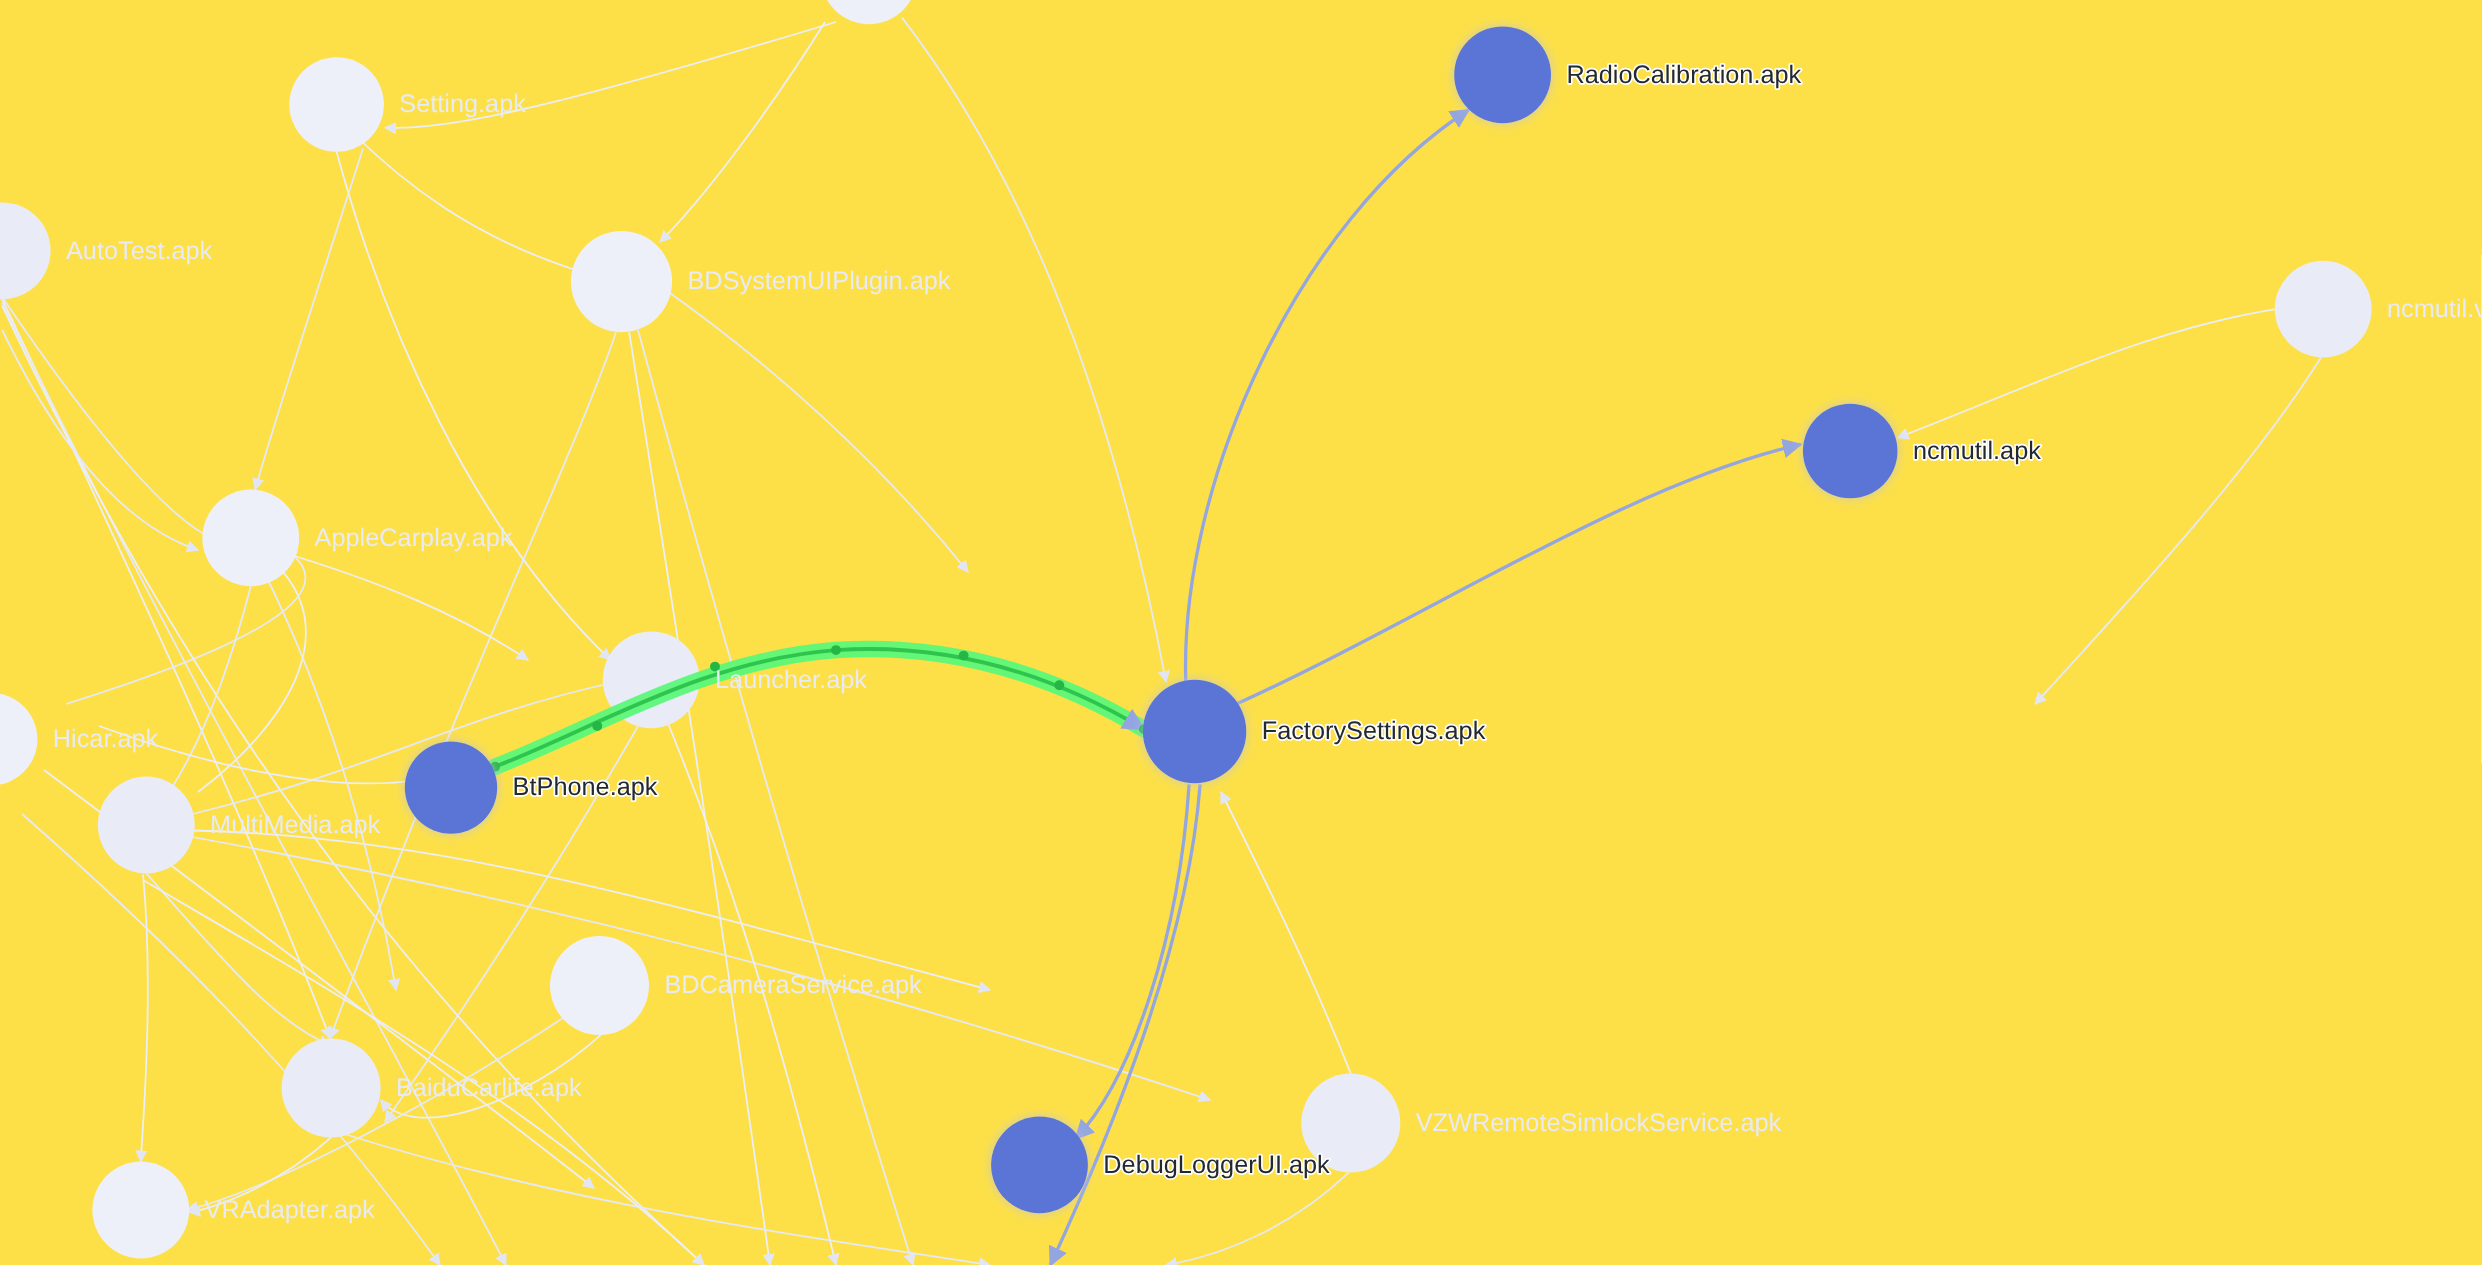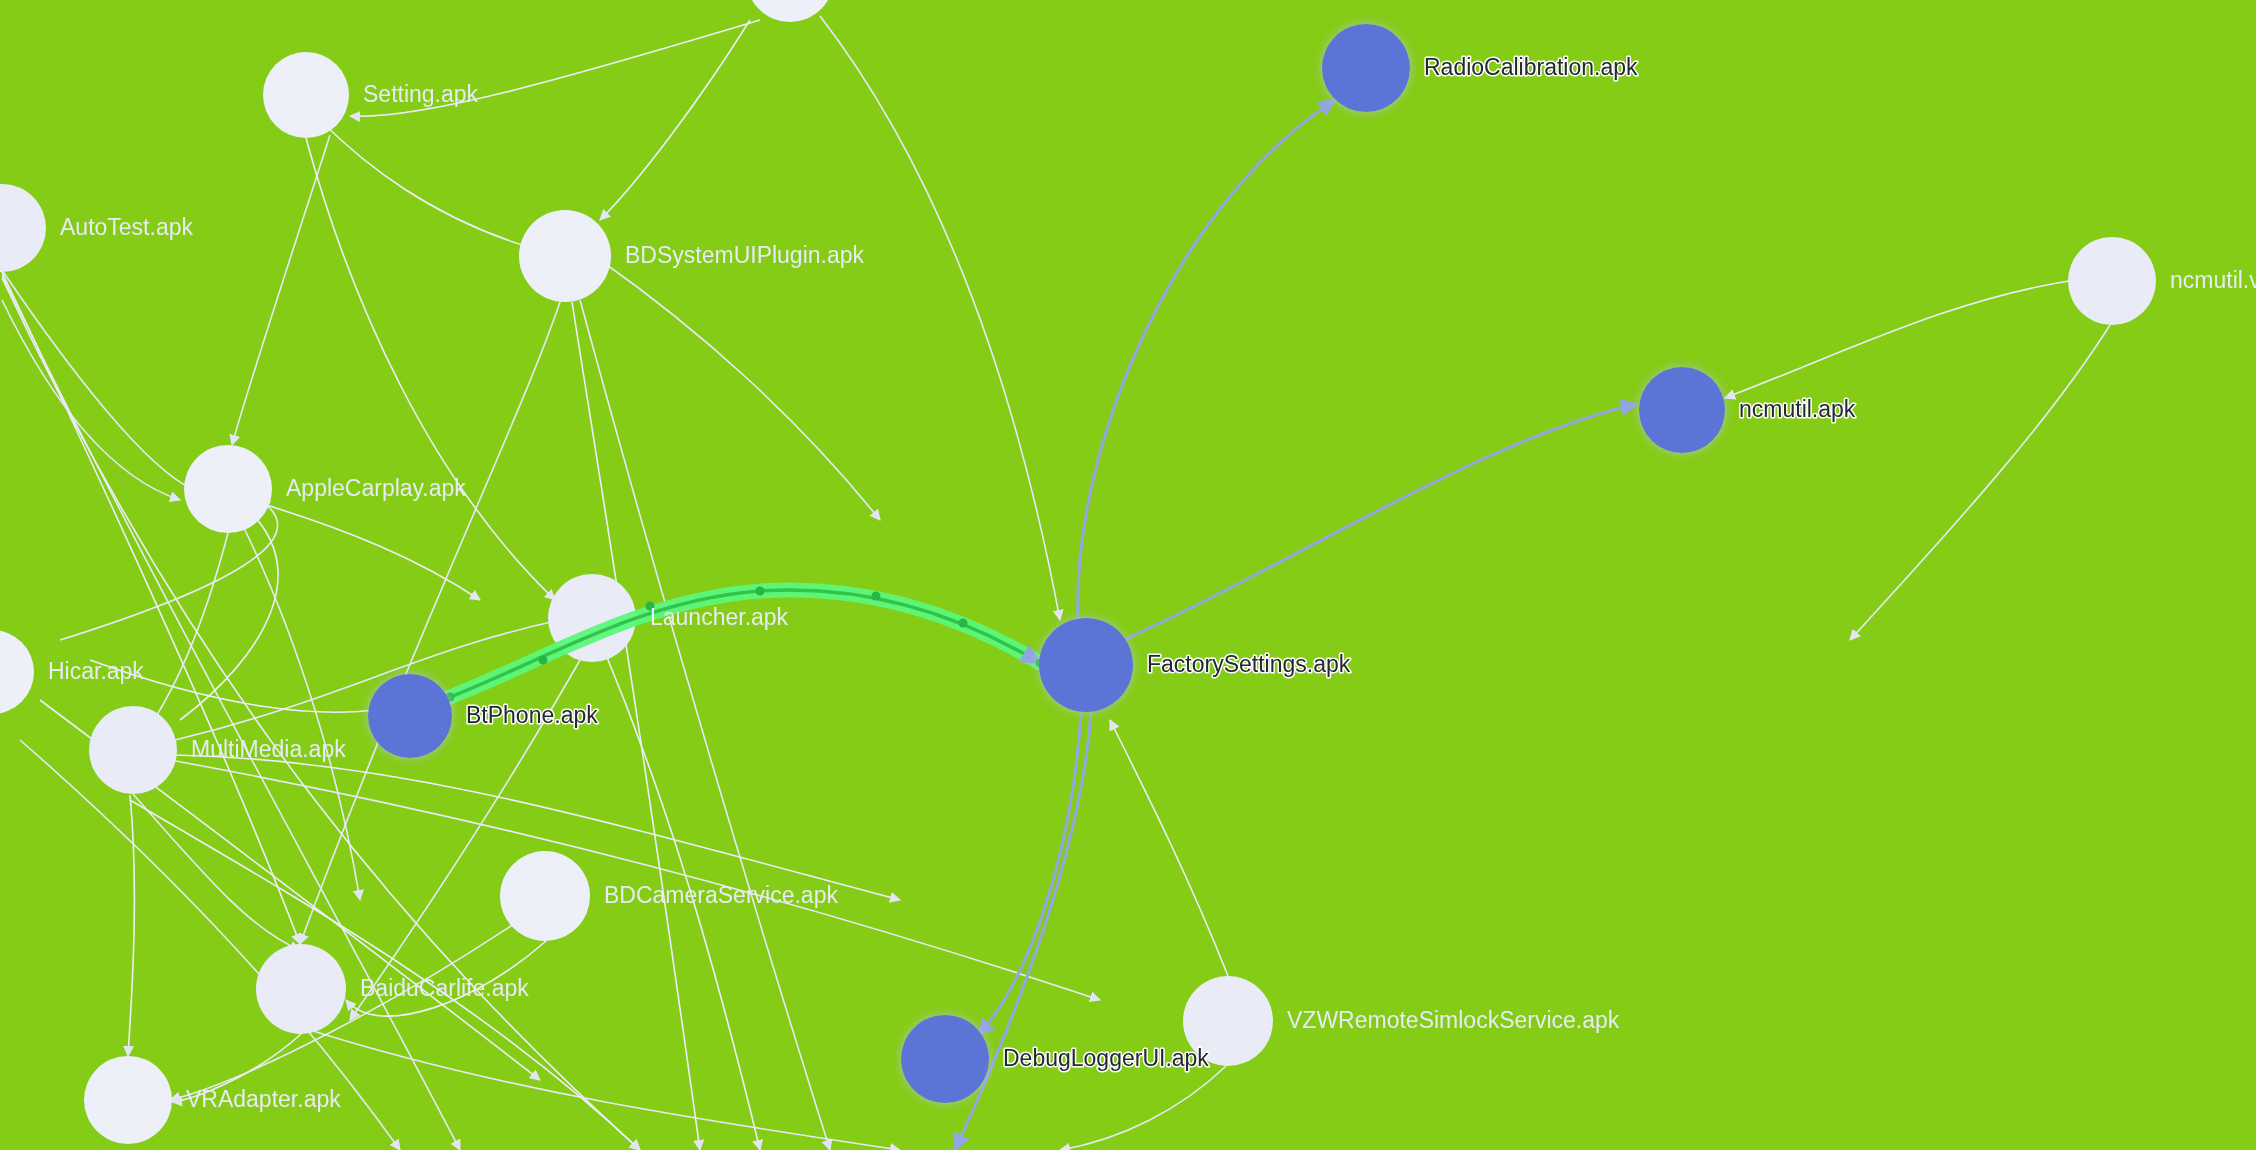--- a/index.html
+++ b/index.html
@@ -7,21 +7,21 @@
     width: 2256px;
     height: 1150px;
     overflow: hidden;
     background: #ffffff;
     font-family: "Liberation Sans", sans-serif;
   }
   #graph-canvas {
     position: relative;
     width: 2256px;
     height: 1150px;
-    background: #84cc16;
+    background: #fde047;
     text-align: right;
   }
   svg#graph-svg {
     position: absolute;
     top: 0; left: 0;
     width: 2256px;
     height: 1150px;
     display: block;
   }
   .node-label-active {

